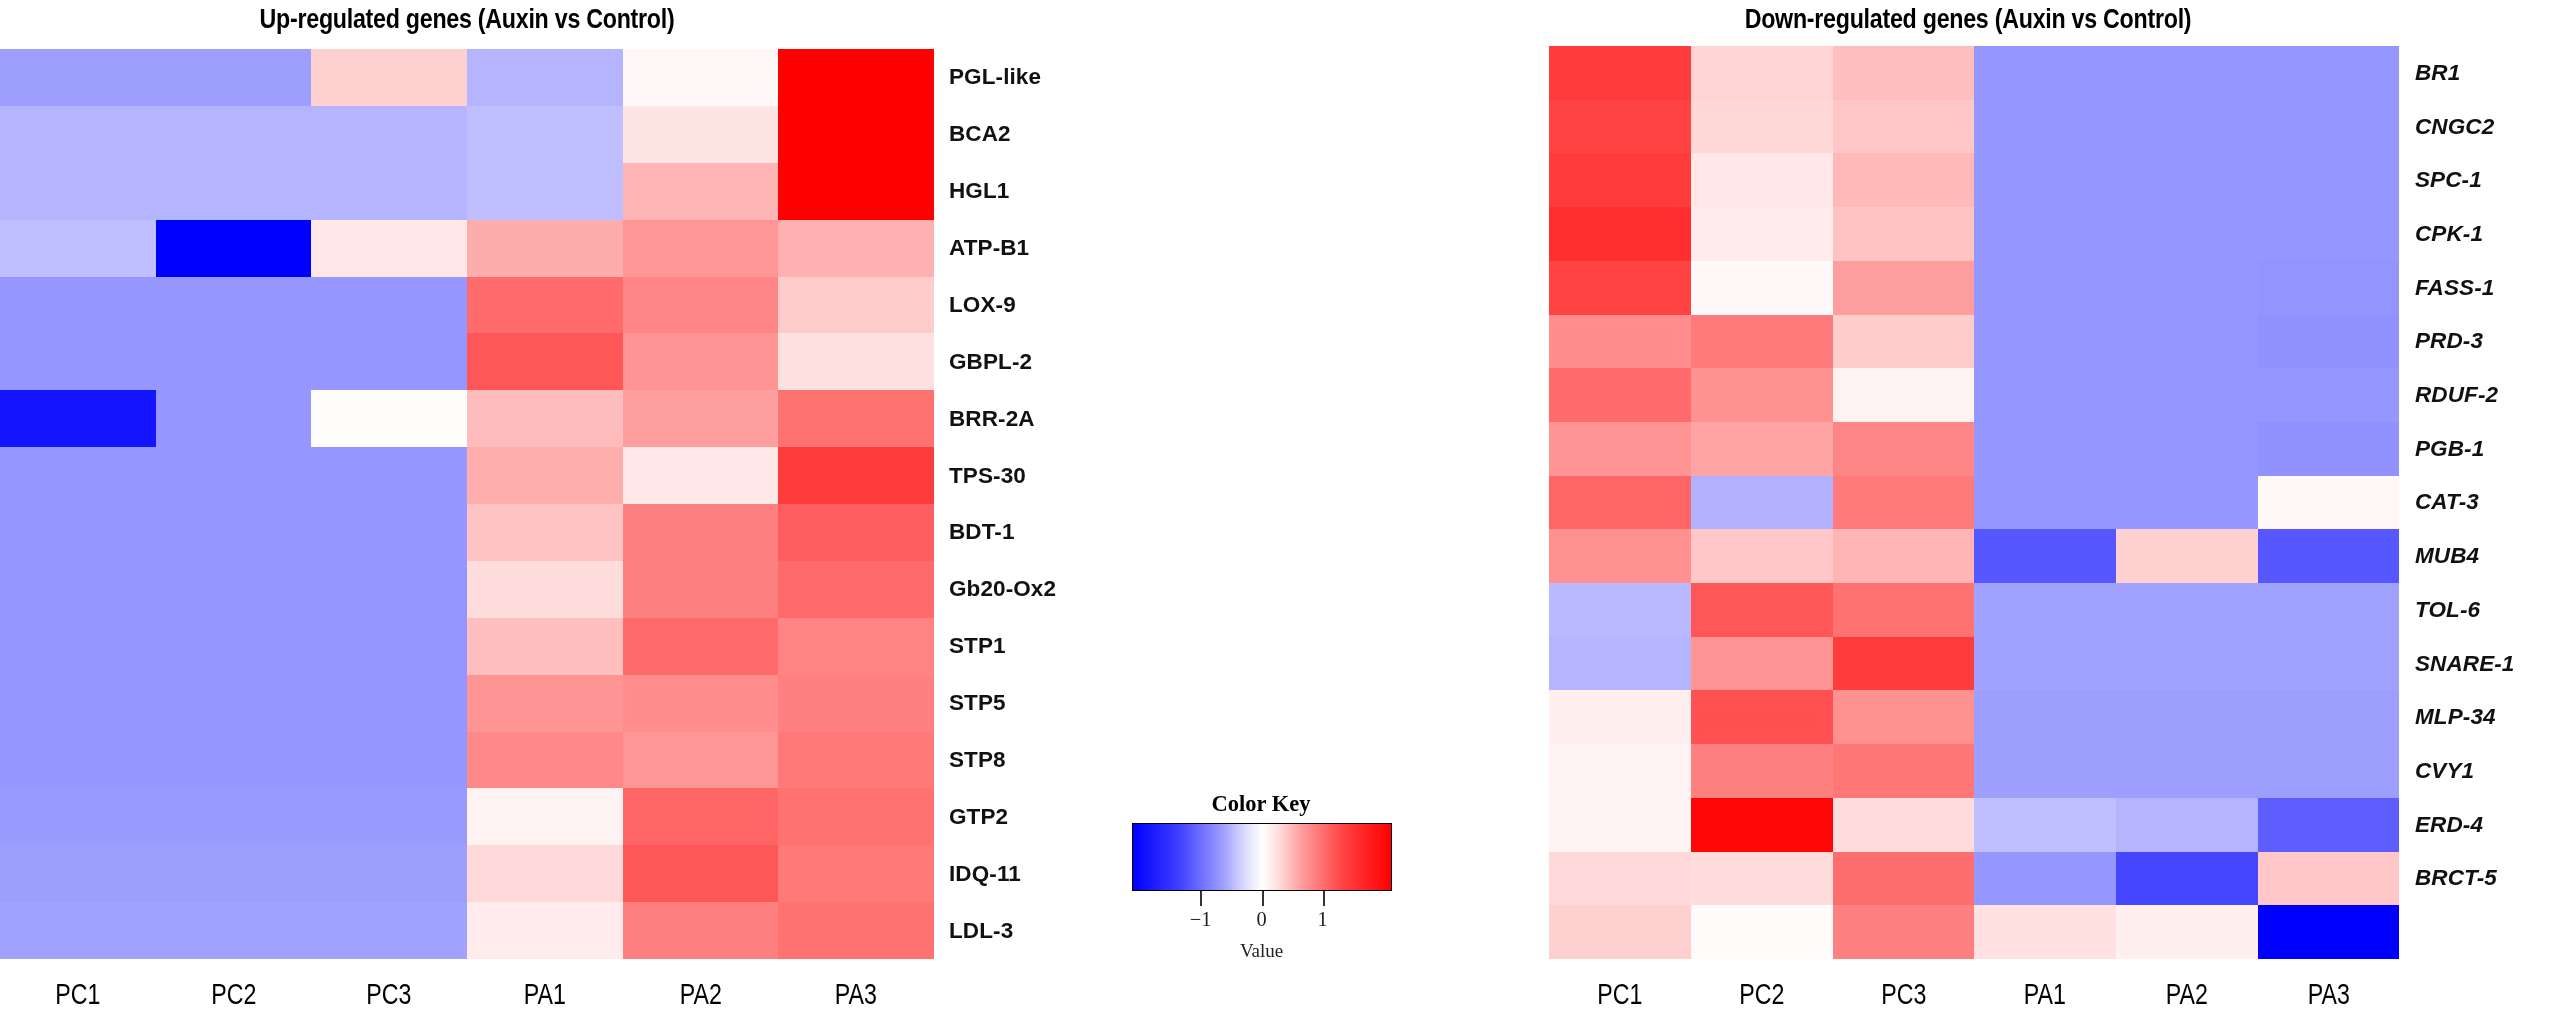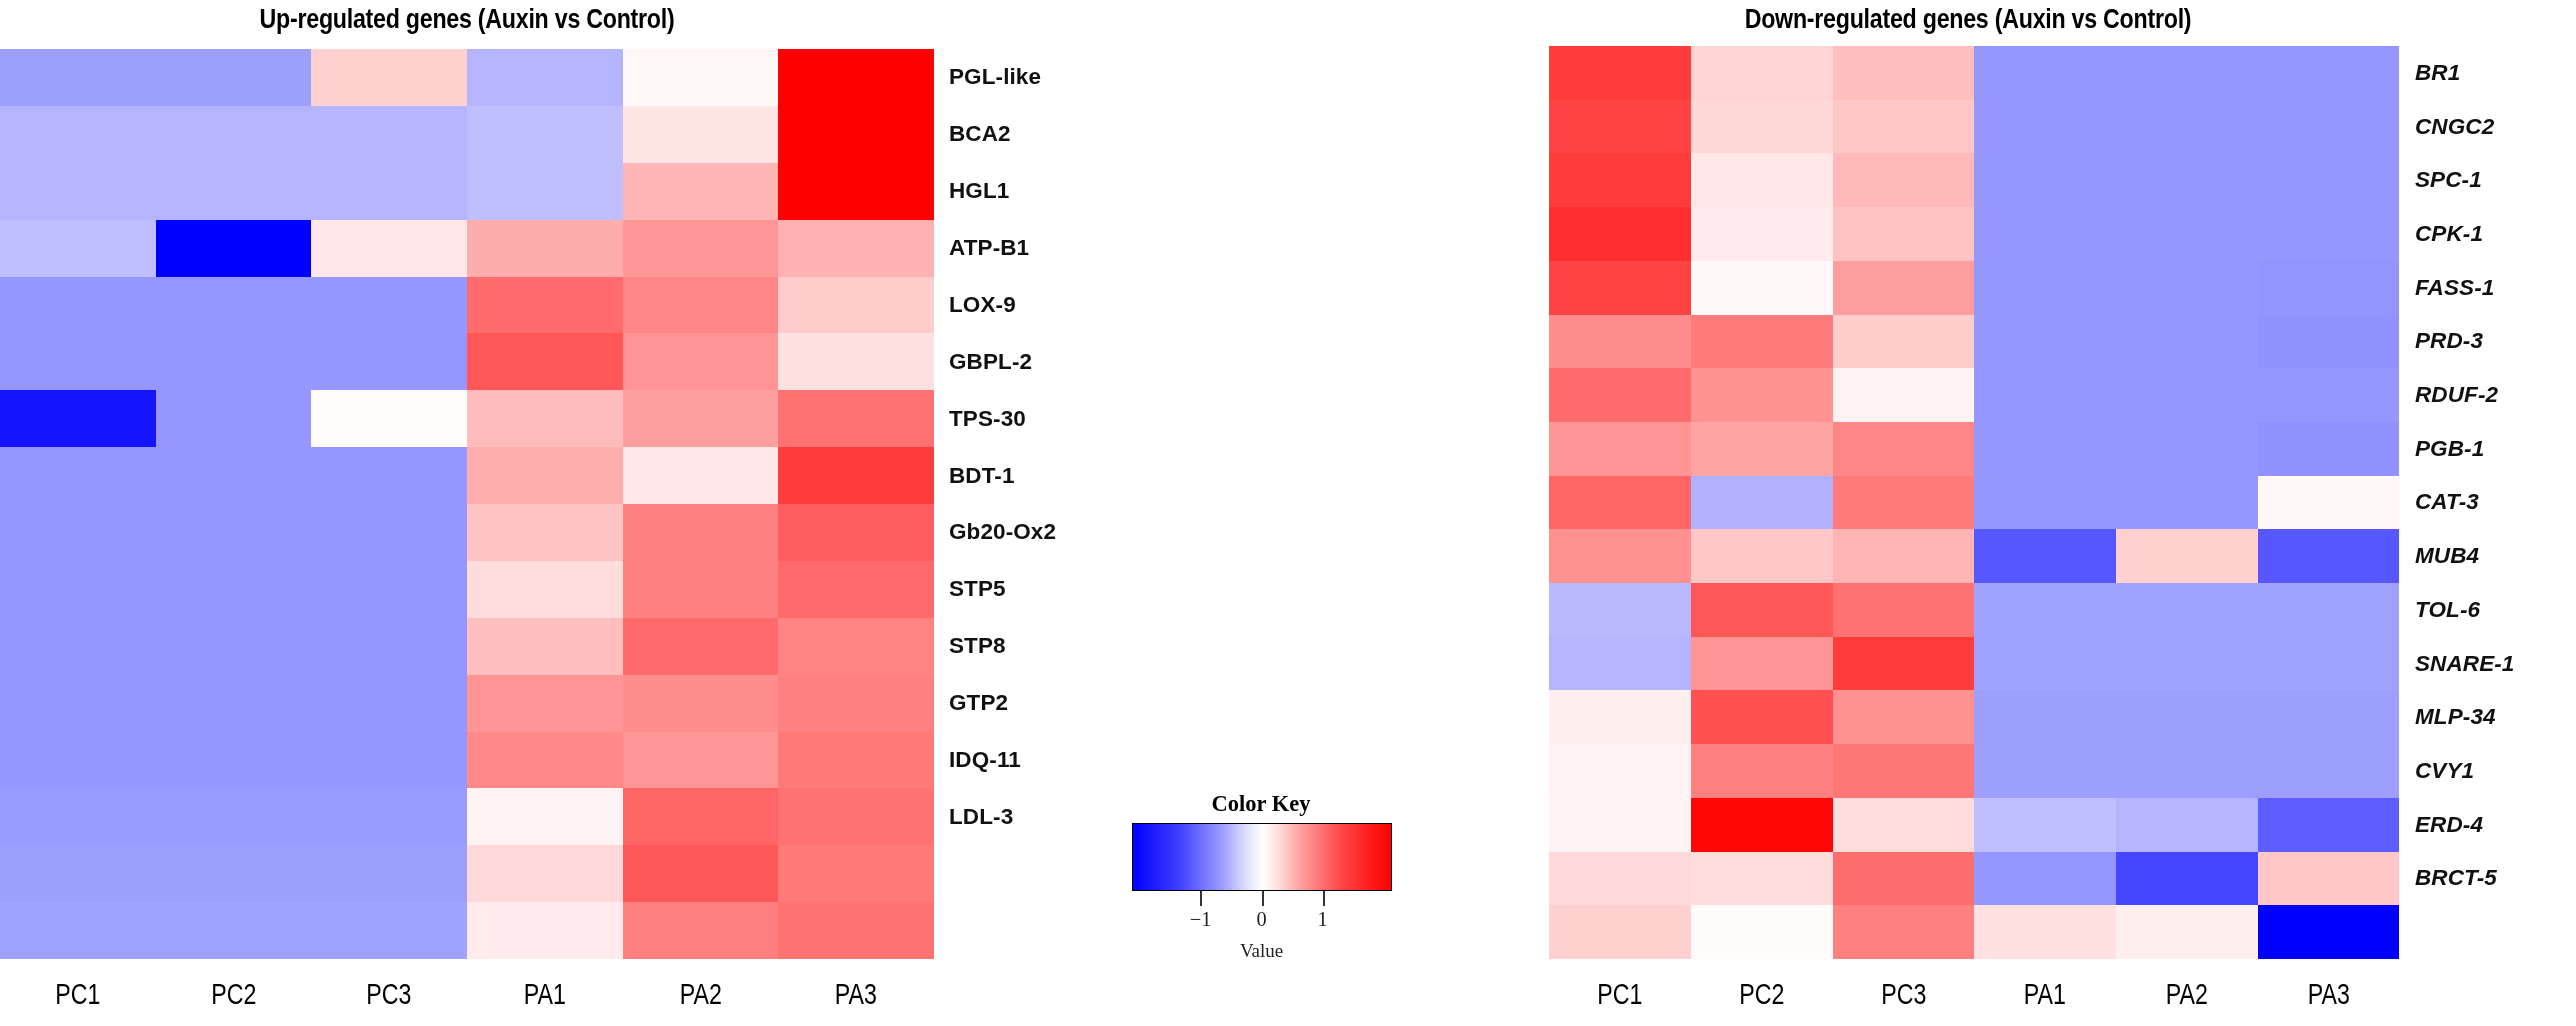--- a/index.html
+++ b/index.html
@@ -302,23 +302,25 @@
         <div class="cell" style="background: rgb(255, 114, 114);"></div>
       </div>
 
     <div class="row-labels rl-left" id="rl-left">
         <div class="row-label">PGL-like</div>
         <div class="row-label">BCA2</div>
         <div class="row-label">HGL1</div>
         <div class="row-label">ATP-B1</div>
         <div class="row-label">LOX-9</div>
         <div class="row-label">GBPL-2</div>
+        <div class="row-label">BRR-2A</div>
         <div class="row-label">TPS-30</div>
         <div class="row-label">BDT-1</div>
         <div class="row-label">Gb20-Ox2</div>
+        <div class="row-label">STP1</div>
         <div class="row-label">STP5</div>
         <div class="row-label">STP8</div>
         <div class="row-label">GTP2</div>
         <div class="row-label">IDQ-11</div>
         <div class="row-label">LDL-3</div>
       </div>
 
     <div class="col-labels cl-left" id="cl-left">
         <div class="col-label">PC1</div>
         <div class="col-label">PC2</div>

